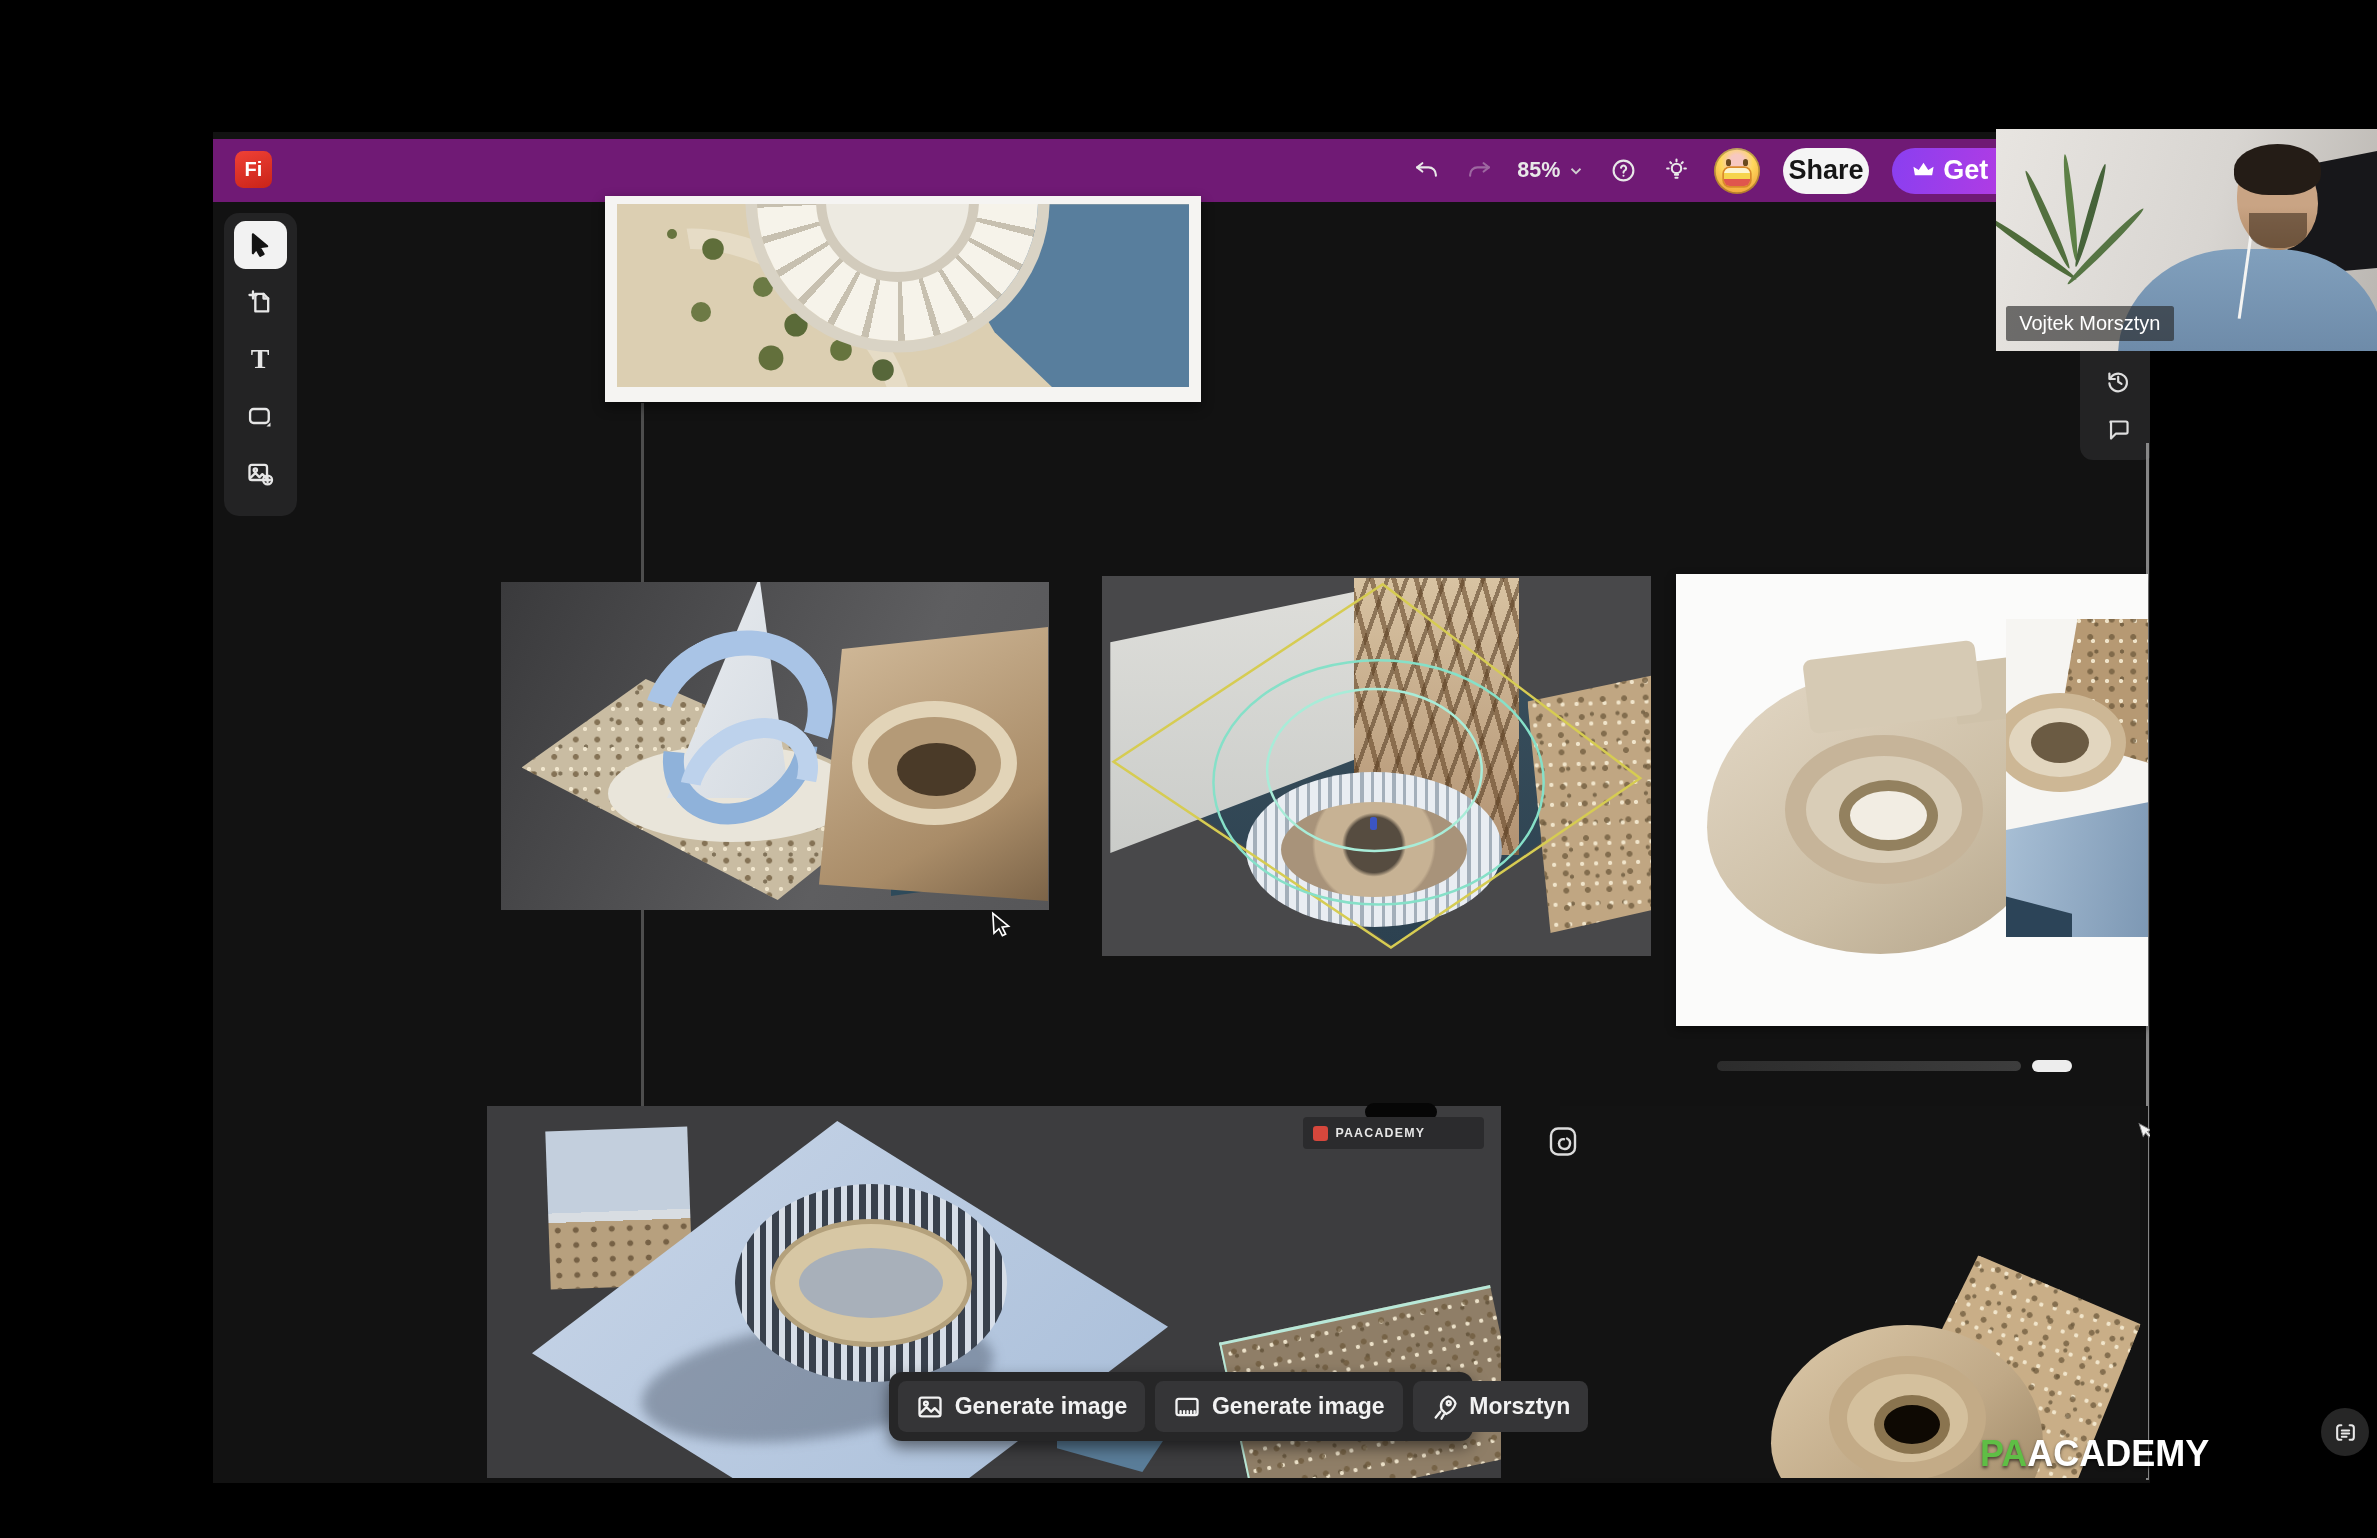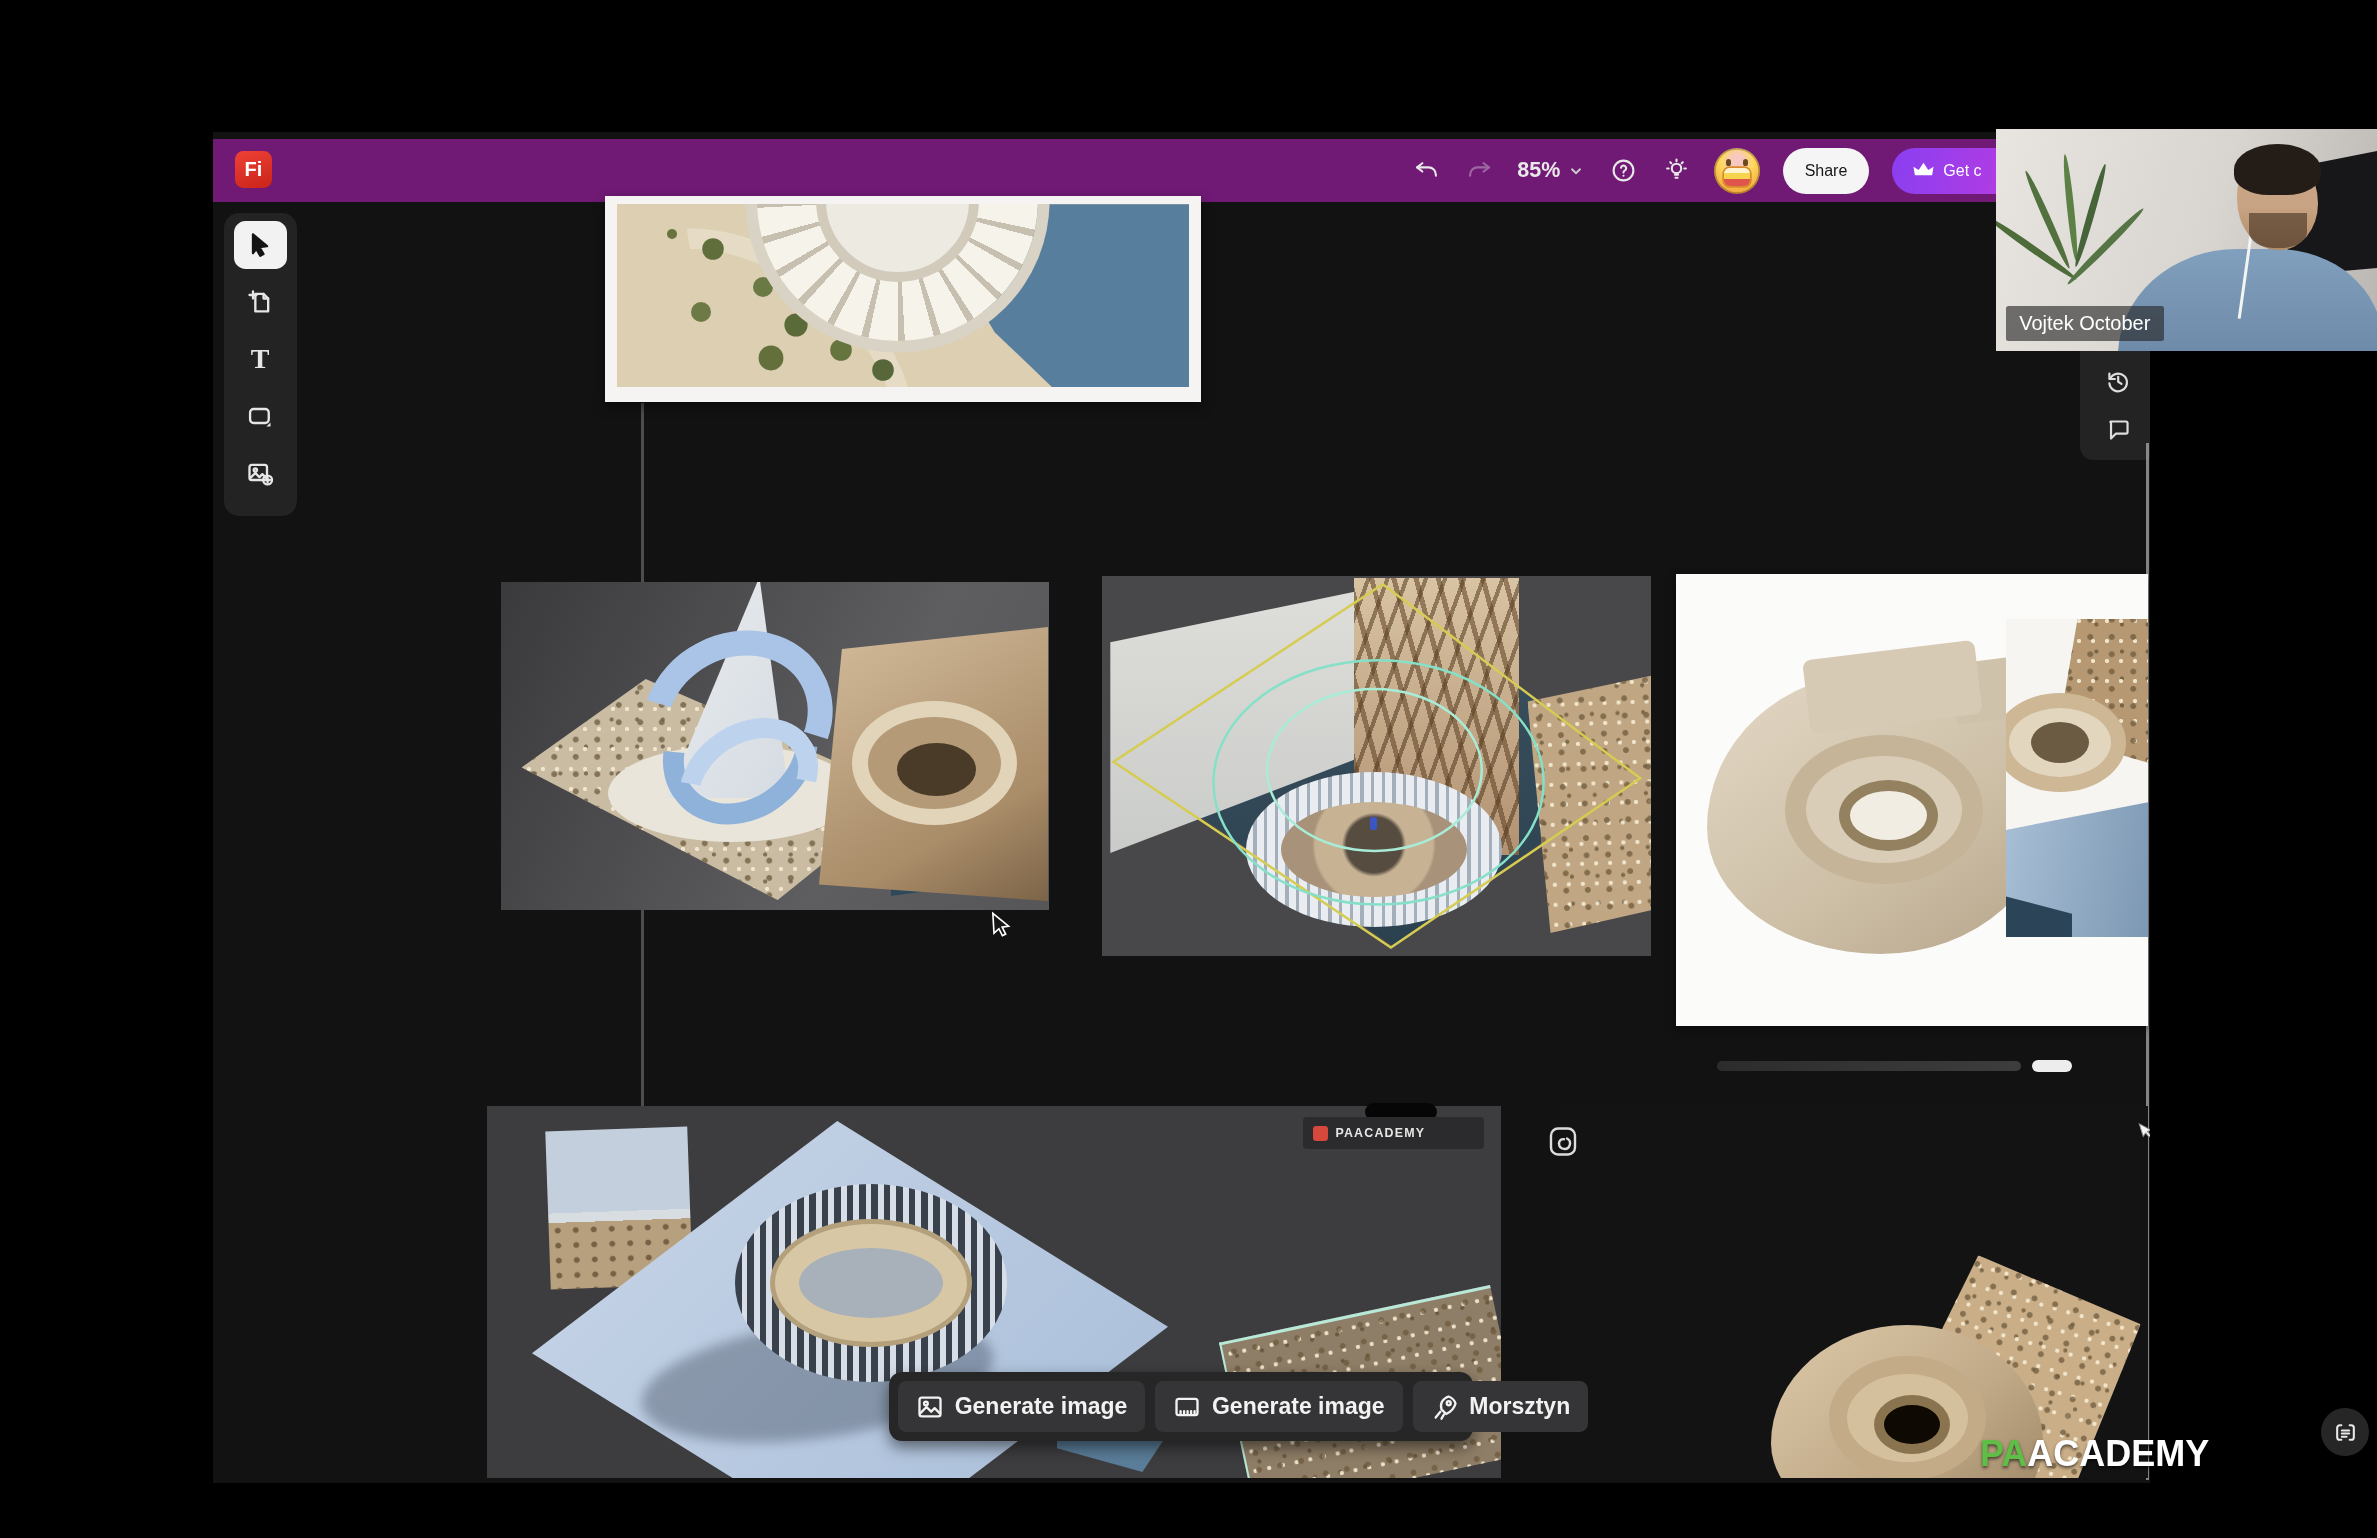--- a/index.html
+++ b/index.html
@@ -21,21 +21,21 @@
   .dim{opacity:.38;}
   .zoomctrl{display:flex;align-items:center;gap:6.6px;color:#e8e8e8;font-size:21.5px;font-weight:600;}
   .zoomctrl svg{width:18px;height:18px;stroke:#cfcfcf;fill:none;stroke-width:2.4;}
   .emoji{width:46px;height:46px;border-radius:50%;position:relative;
          background:radial-gradient(circle at 50% 30%,#f7c8c0 18%,#ffd95e 40%,#f2a93c 78%,#e2812f 100%);
          box-shadow:0 0 0 1.7px rgba(0,0,0,.25) inset;}
   .emoji .eye{position:absolute;top:11.6px;width:5.8px;height:6.6px;border-radius:50%;background:#6b4a1f;}
   .emoji .mouth{position:absolute;left:10px;top:20px;width:26.4px;height:18px;border-radius:5.8px;overflow:hidden;
        background:linear-gradient(#fdf4cf 0 30%,#f6d44d 30% 62%,#e0564d 62% 100%);box-shadow:0 0 0 1.7px #d98a2b;}
   .pill{height:46px;border-radius:23px;display:flex;align-items:center;justify-content:center;
-        font-size:16px;font-weight:400;}
+        font-size:27px;font-weight:700;}
   .share-btn{width:86px;background:#f5f5f5;color:#161616;}
   .get-btn{width:142px;background:linear-gradient(100deg,#8a3ff0,#bb3be0);color:#fff;gap:8.3px;
            justify-content:flex-start;padding-left:20px;overflow:hidden;white-space:nowrap;}
   .get-btn svg{width:23px;height:23px;fill:#fff;stroke:none;flex:0 0 auto;}
   
   .left-toolbar{position:absolute;left:10.7px;top:81px;width:73px;height:303px;background:#232324;border-radius:15px;
                 display:flex;flex-direction:column;align-items:center;padding:8.3px 0;gap:9px;}
   .tool{width:53px;height:48px;border-radius:11.6px;display:flex;align-items:center;justify-content:center;}
   .tool svg{width:28px;height:28px;stroke:#e6e6e6;fill:none;stroke-width:2;stroke-linecap:round;stroke-linejoin:round;}
   .tool.active{background:#f2f2f2;}
@@ -444,21 +444,21 @@
     <div class="vo-leaf" style="left:71px;top:25px;transform:rotate(-6deg);background:#5d8046"></div>
     <div class="vo-leaf" style="left:91px;top:33px;transform:rotate(16deg);background:#46633a"></div>
     <div class="vo-leaf" style="left:33px;top:66px;transform:rotate(-55deg);background:#4e6b3a"></div>
     <div class="vo-leaf" style="left:106px;top:64px;transform:rotate(45deg);background:#567544"></div>
     <div class="vo-torso"></div>
     <div class="vo-wire"></div>
     <div class="vo-head">
       <div class="vo-hair"></div>
       <div class="vo-beard"></div>
     </div>
-    <div class="vo-name">Vojtek October</div>
+    <div class="vo-name">Vojtek Morsztyn</div>
   </div>
 
   <div class="watermark"><span class="g">PA</span><span class="w">ACADEMY</span></div>
 
   <div class="caption-btn">
     <svg viewBox="0 0 24 24">
       <path d="M8 5H6.5A2.5 2.5 0 0 0 4 7.5v9A2.5 2.5 0 0 0 6.5 19H8M16 5h1.5A2.5 2.5 0 0 1 20 7.5v9a2.5 2.5 0 0 1-2.5 2.5H16"></path>
       <path d="M8.5 10h7M8.5 13h7M8.5 16h4.5"></path>
     </svg>
   </div>

